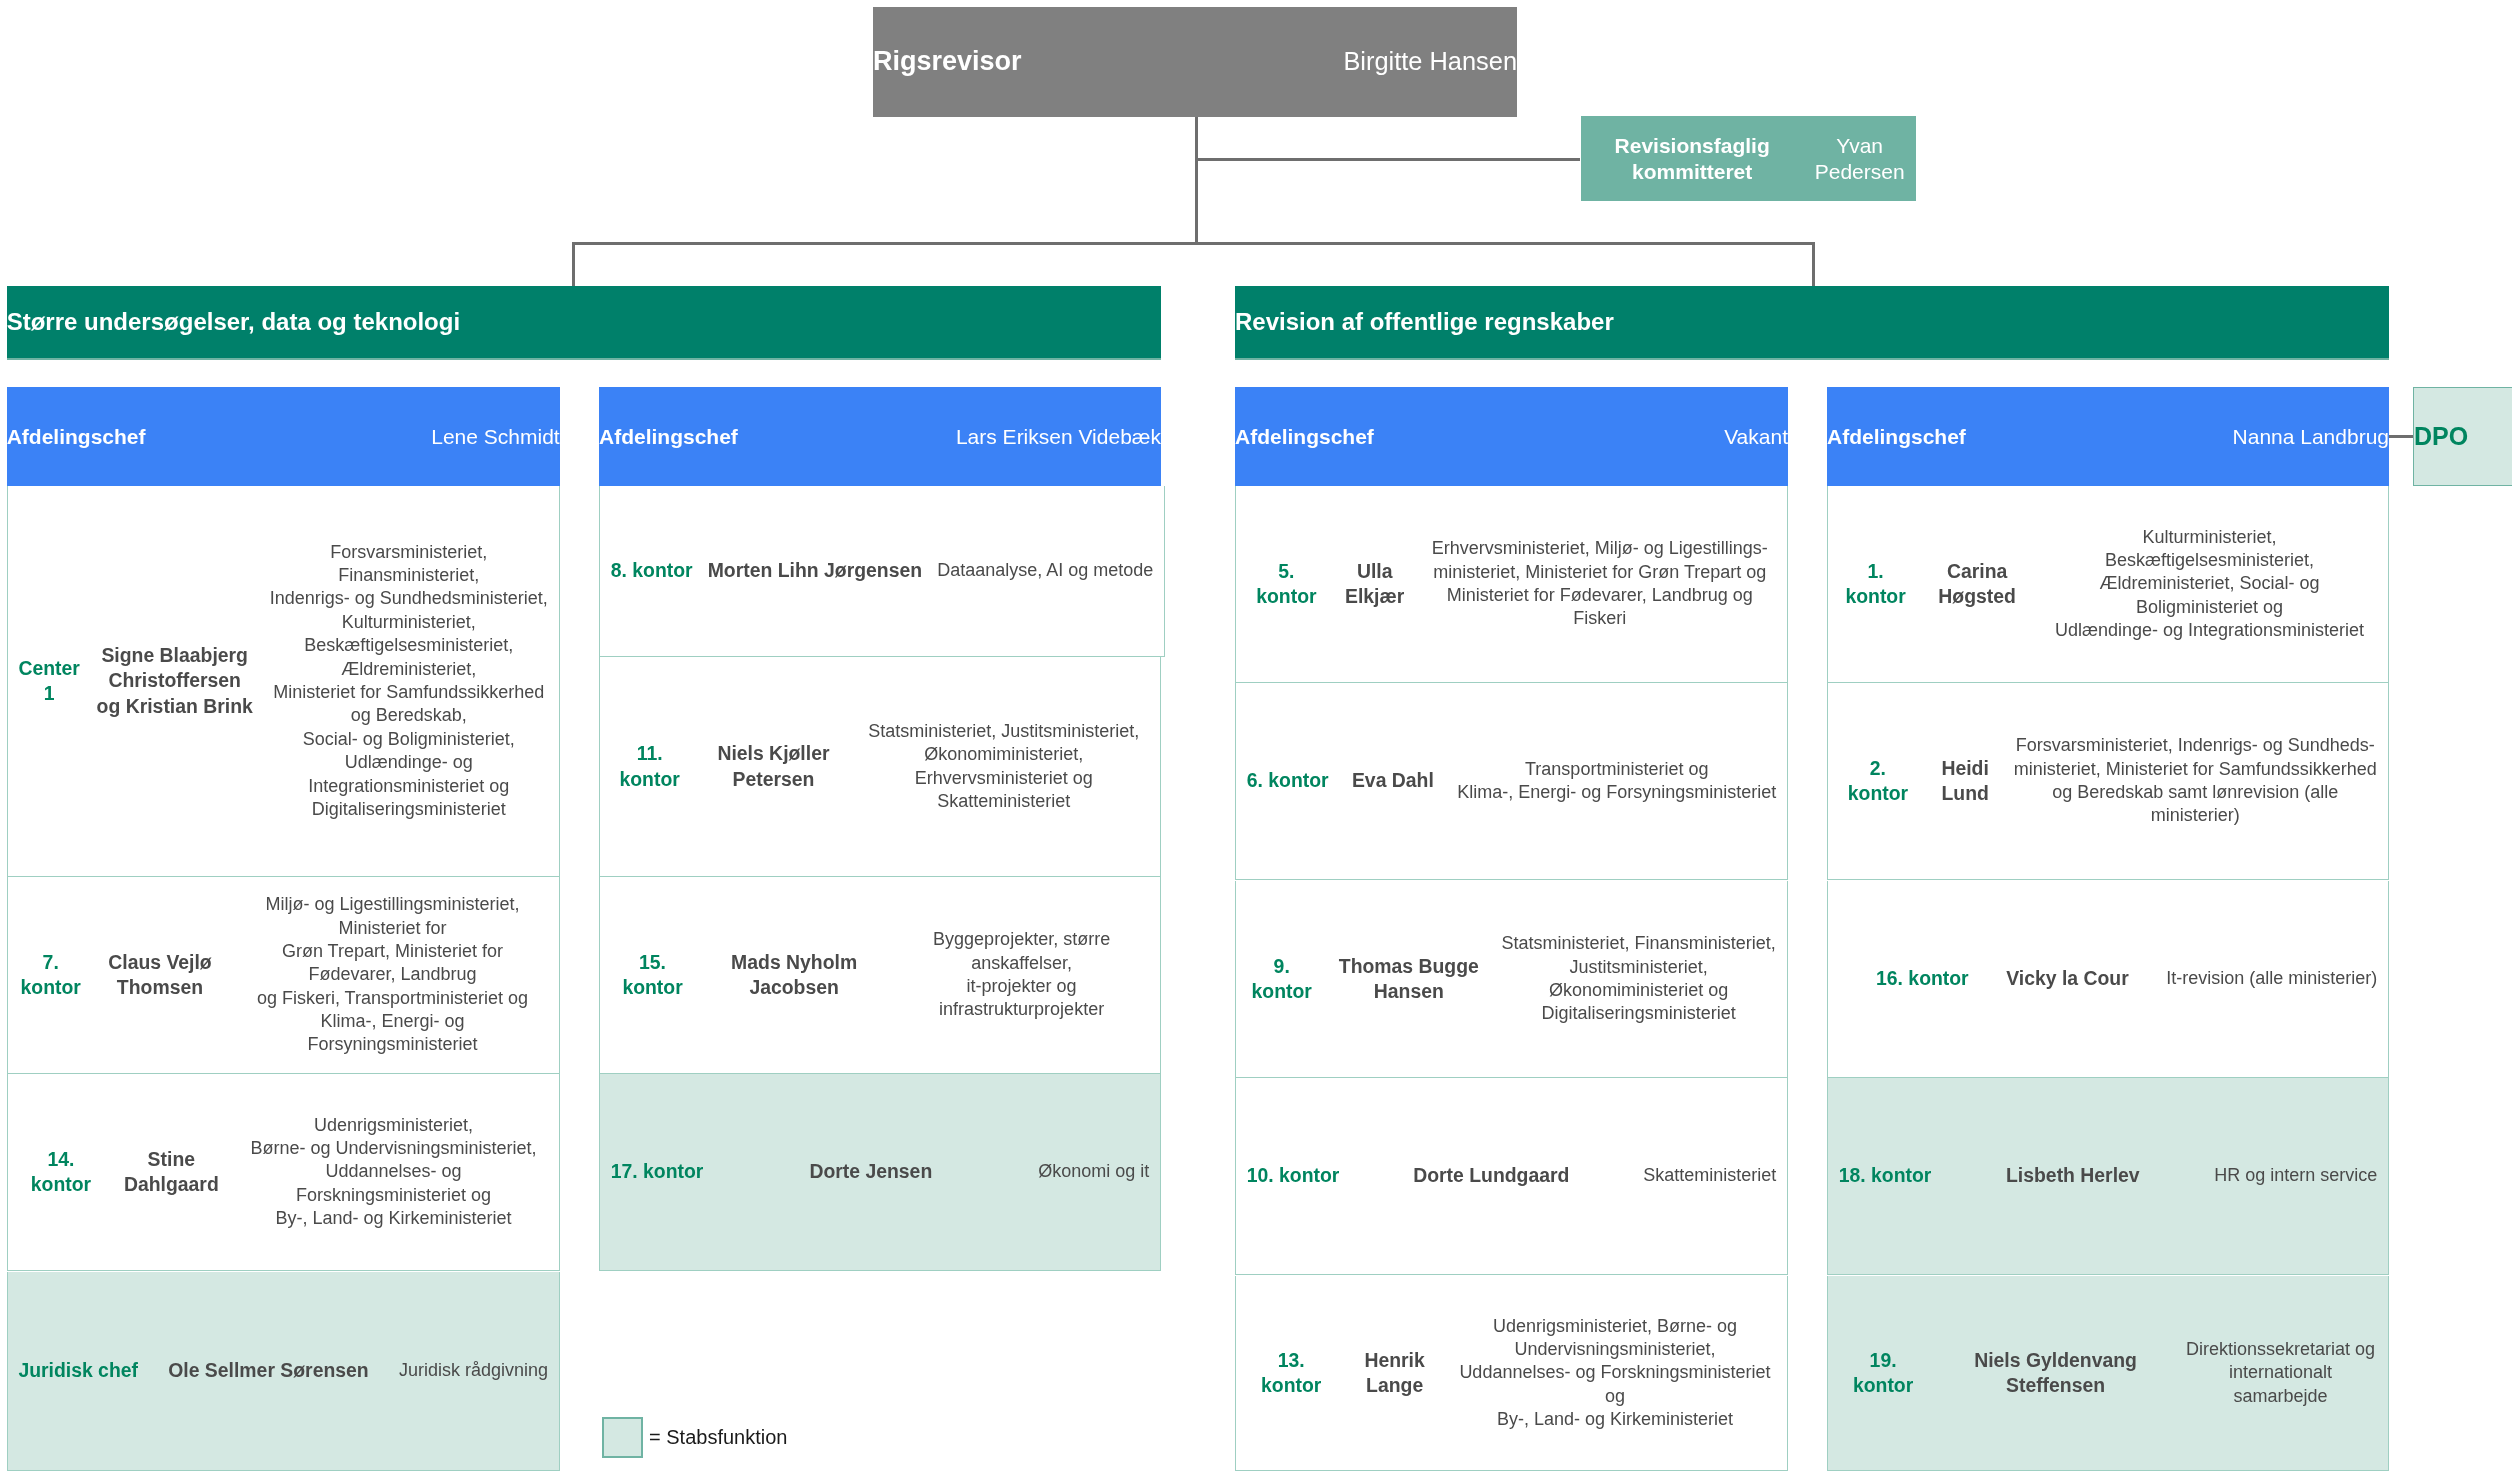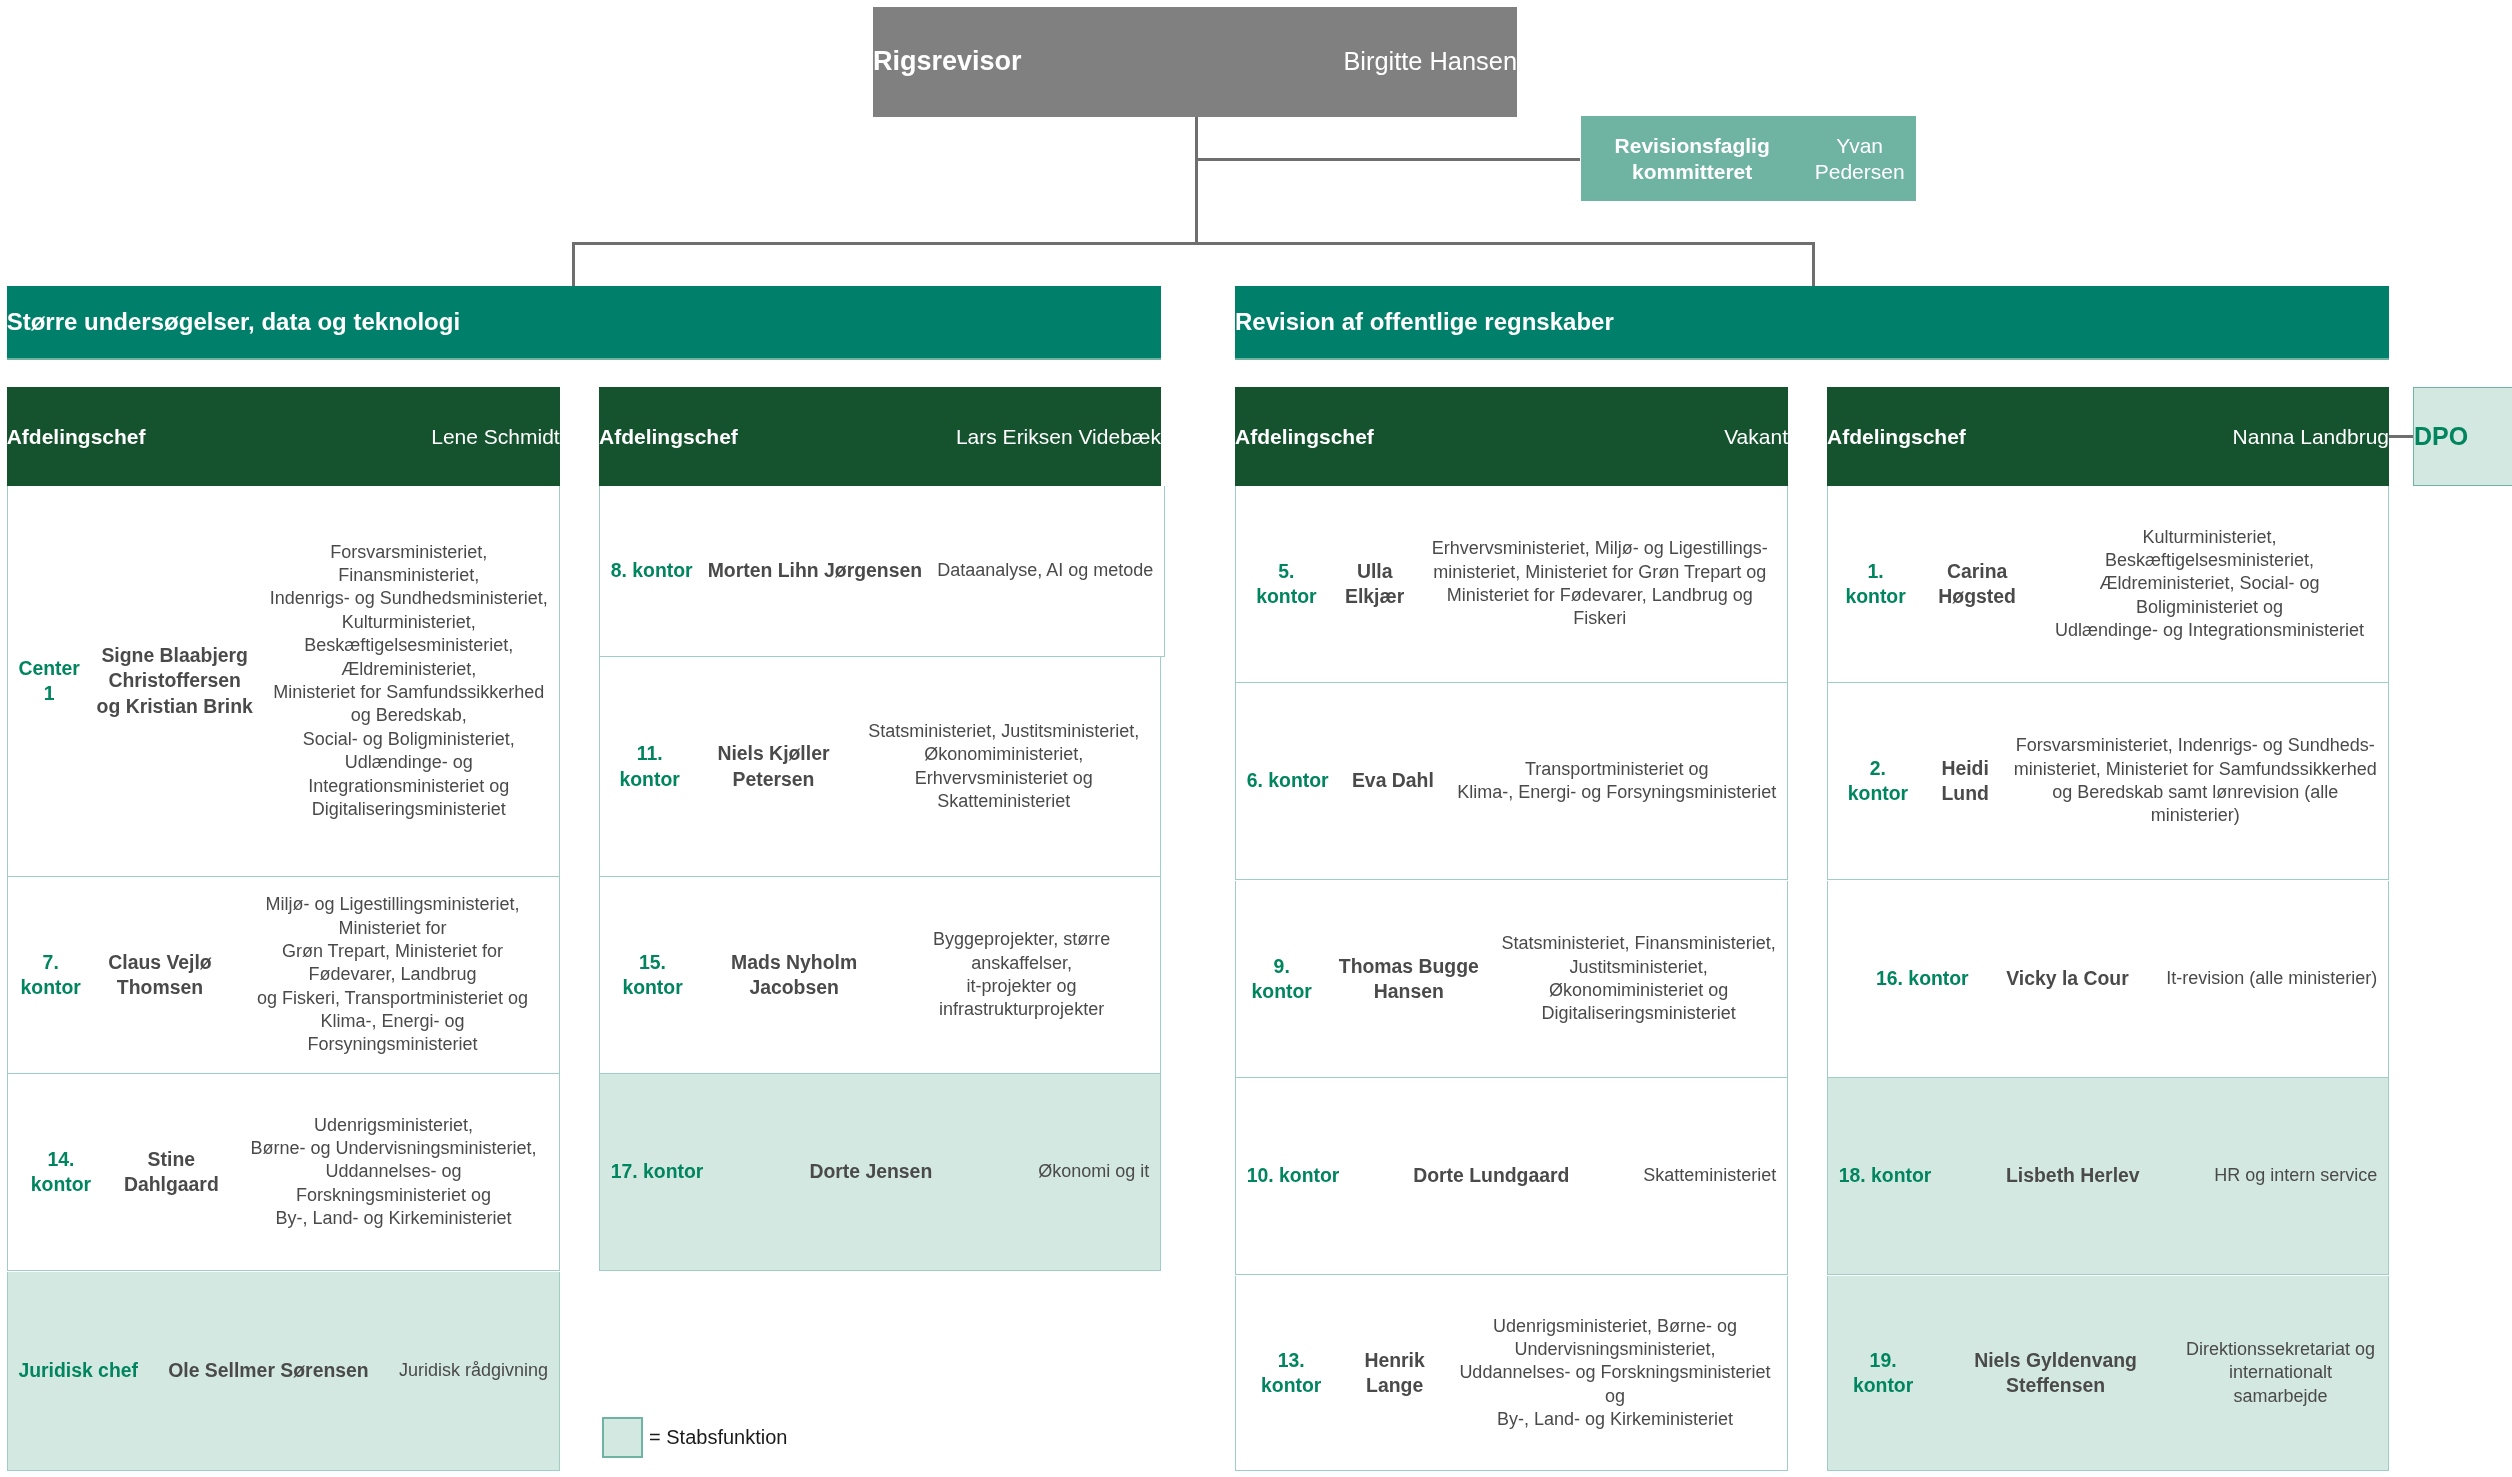--- a/index.html
+++ b/index.html
@@ -22,21 +22,21 @@
   
   .committee{background:#6fb3a3;color:#ffffff;}
   .committee .ttl{font-size:21px;font-weight:bold;line-height:1.22;}
   .committee .nm{font-size:21px;font-weight:normal;line-height:1.22;}
 
   
   .deptband{background:#00806a;color:#ffffff;font-size:24px;font-weight:bold;
             border-bottom:2.7px solid #6fb3a3;}
 
   
-  .chief{background:#14532d;color:#ffffff;line-height:1.30;}
+  .chief{background:#3b82f6;color:#ffffff;line-height:1.30;}
   .chief .role{font-size:21px;font-weight:bold;}
   .chief .nm{font-size:21px;font-weight:normal;margin-left:22px;}
 
   
   .unit{background:#ffffff;border:1.3px solid #9fcfc2;border-top:none;
         padding:6.7px 10.7px;line-height:1.30;}
   .unit.staff{background:#d4e8e2;}
   .unit .kontor{color:#00855f;font-size:19.4px;font-weight:bold;}
   .unit .person{color:#4a4a4a;font-size:19.4px;font-weight:bold;}
   .unit .desc{color:#4a4a4a;font-size:18px;font-weight:normal;}

